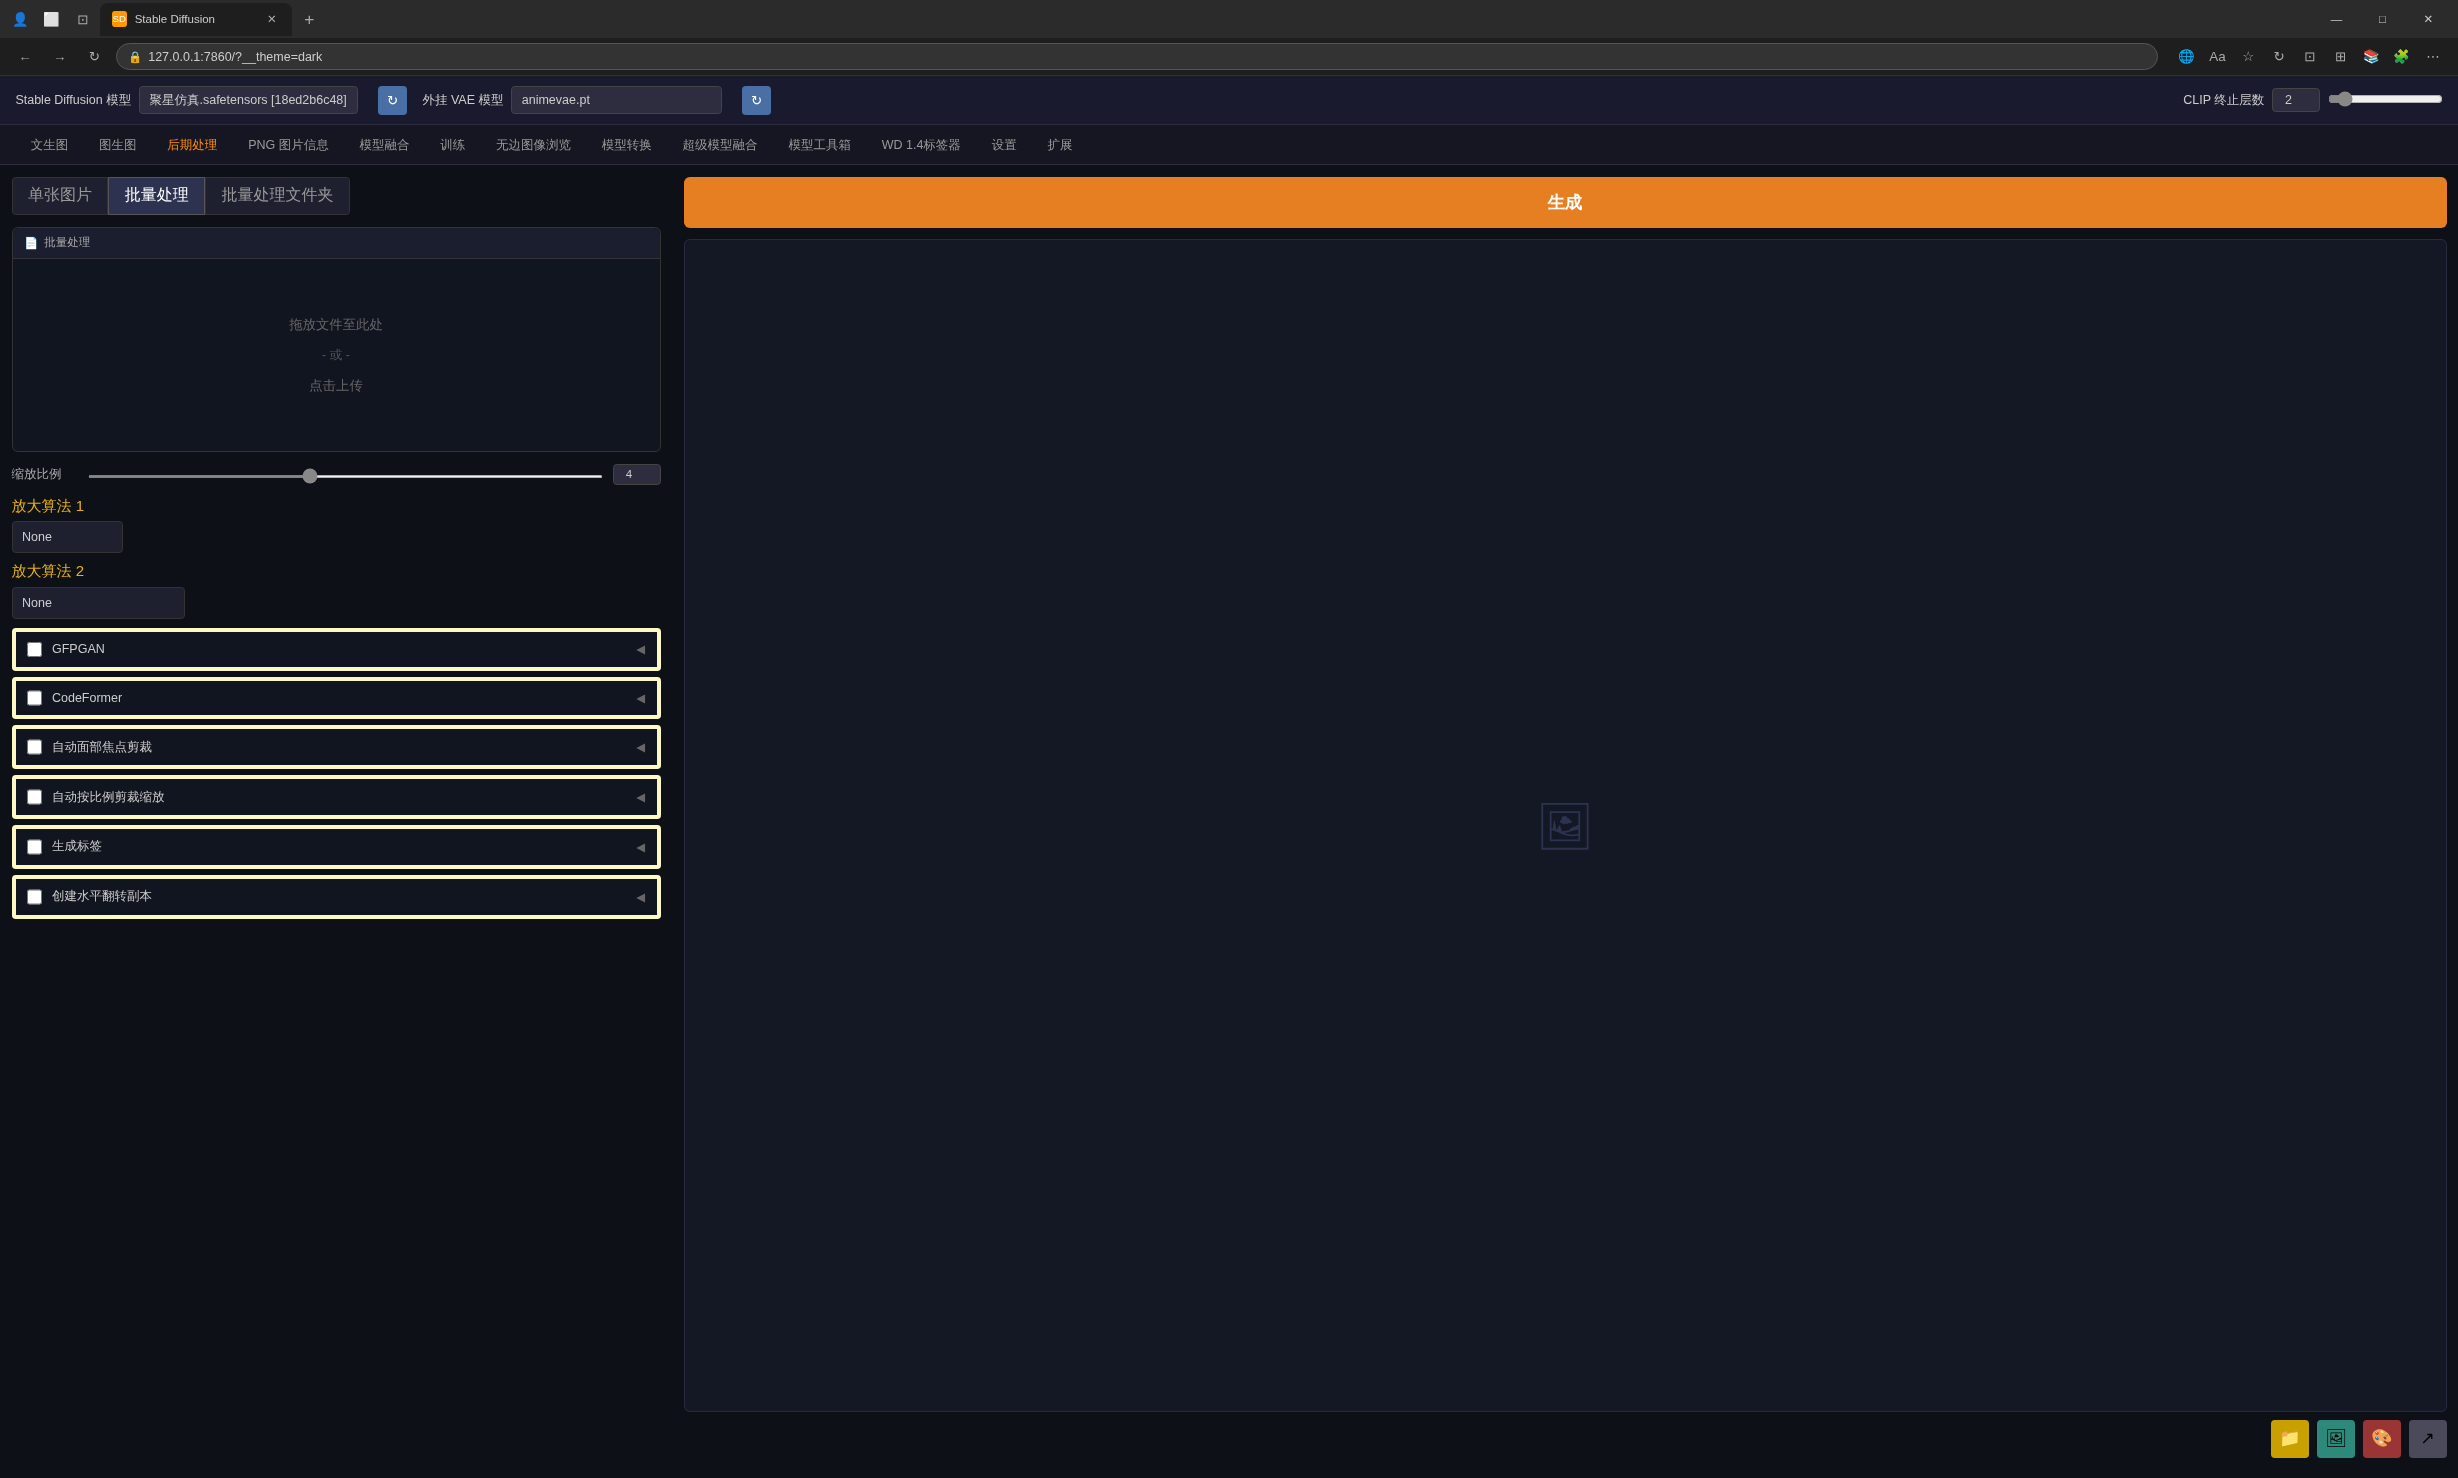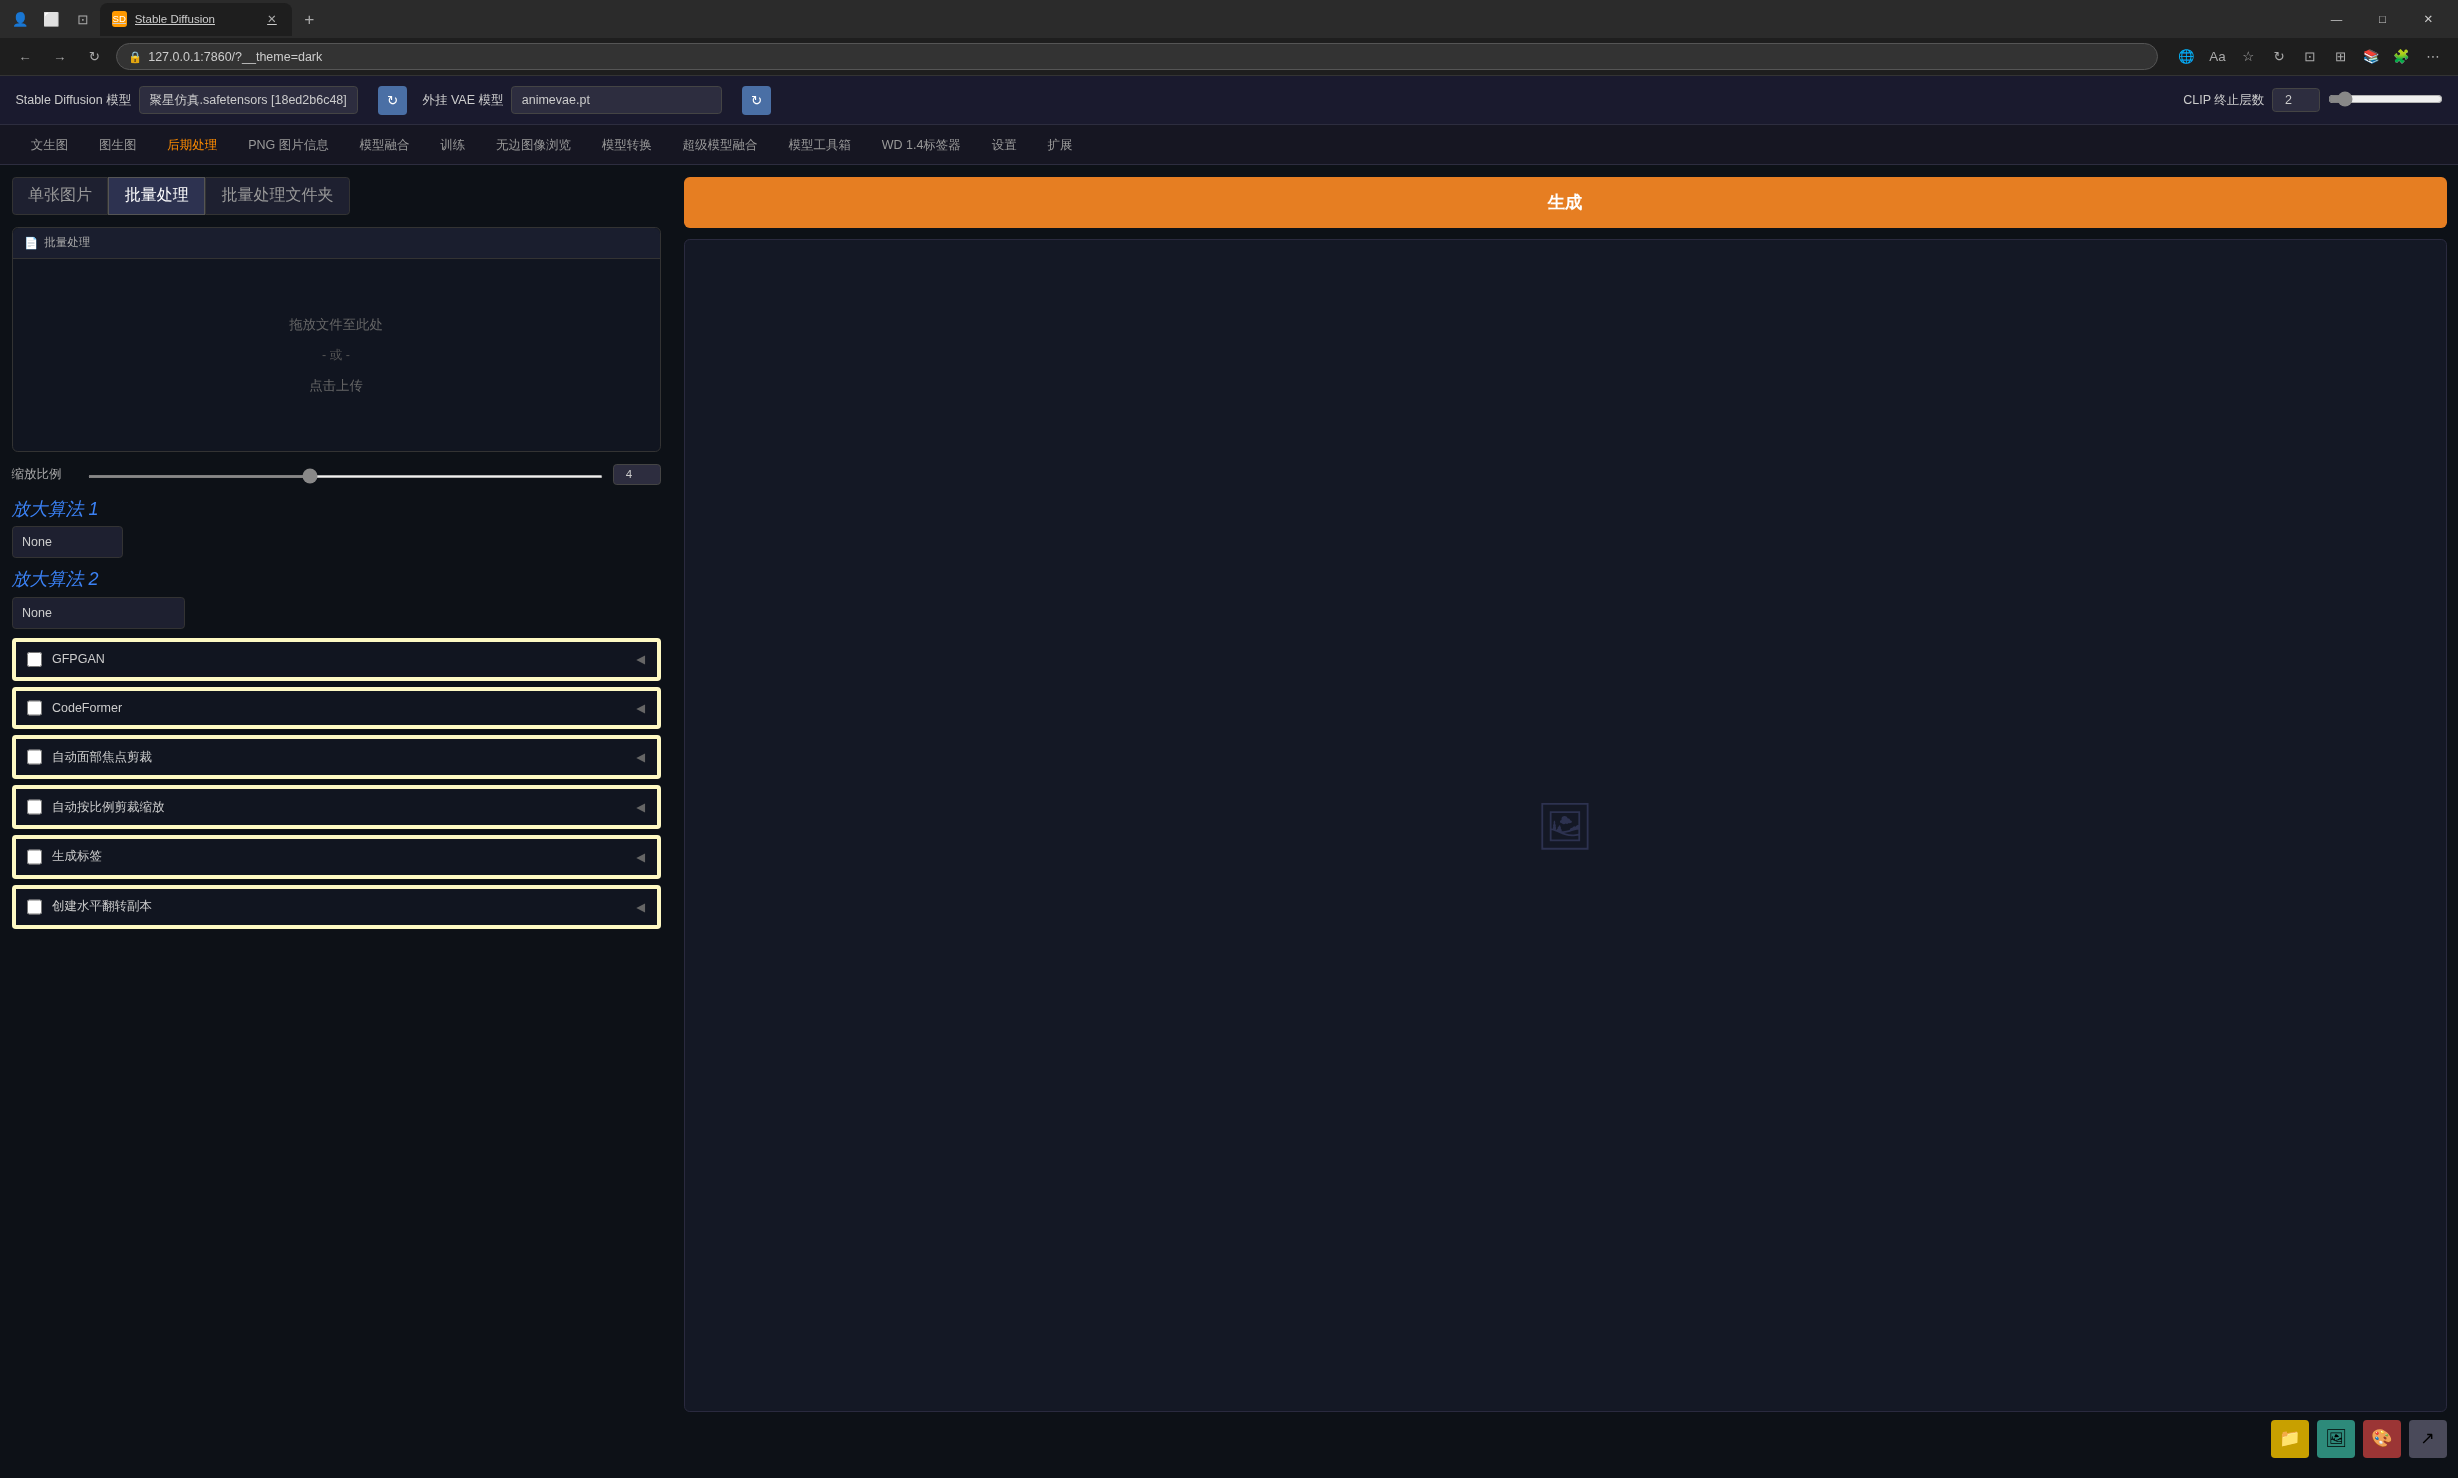--- a/index.html
+++ b/index.html
@@ -49,21 +49,20 @@
       border-radius: 7.7px 7.7px 0 0;
       padding: 0 11.5px;
       height: 33px;
       gap: 7.7px;
       min-width: 192px;
       max-width: 231px;
     }
 
     .tab.active {
       background: #1e1e1e;
-      text-decoration: underline;
     }
 
     .tab-favicon {
       width: 15.4px;
       height: 15.4px;
       background: #f90;
       border-radius: 2.9px;
       display: flex;
       align-items: center;
       justify-content: center;
@@ -444,24 +443,23 @@
       font-size: 11.5px;
       text-align: center;
     }
 
     
     .dropdown-section {
       margin-bottom: 9.6px;
     }
 
     .dropdown-label {
-      color: #3b82f6;
-      font-size: 18px;
+      color: #eab308;
+      font-size: 15px;
       margin-bottom: 5.8px;
-      font-style: italic;
     }
 
     .dropdown-row {
       display: flex;
       align-items: center;
       gap: 9.6px;
     }
 
     .algo-select {
       background: #1e2030;

